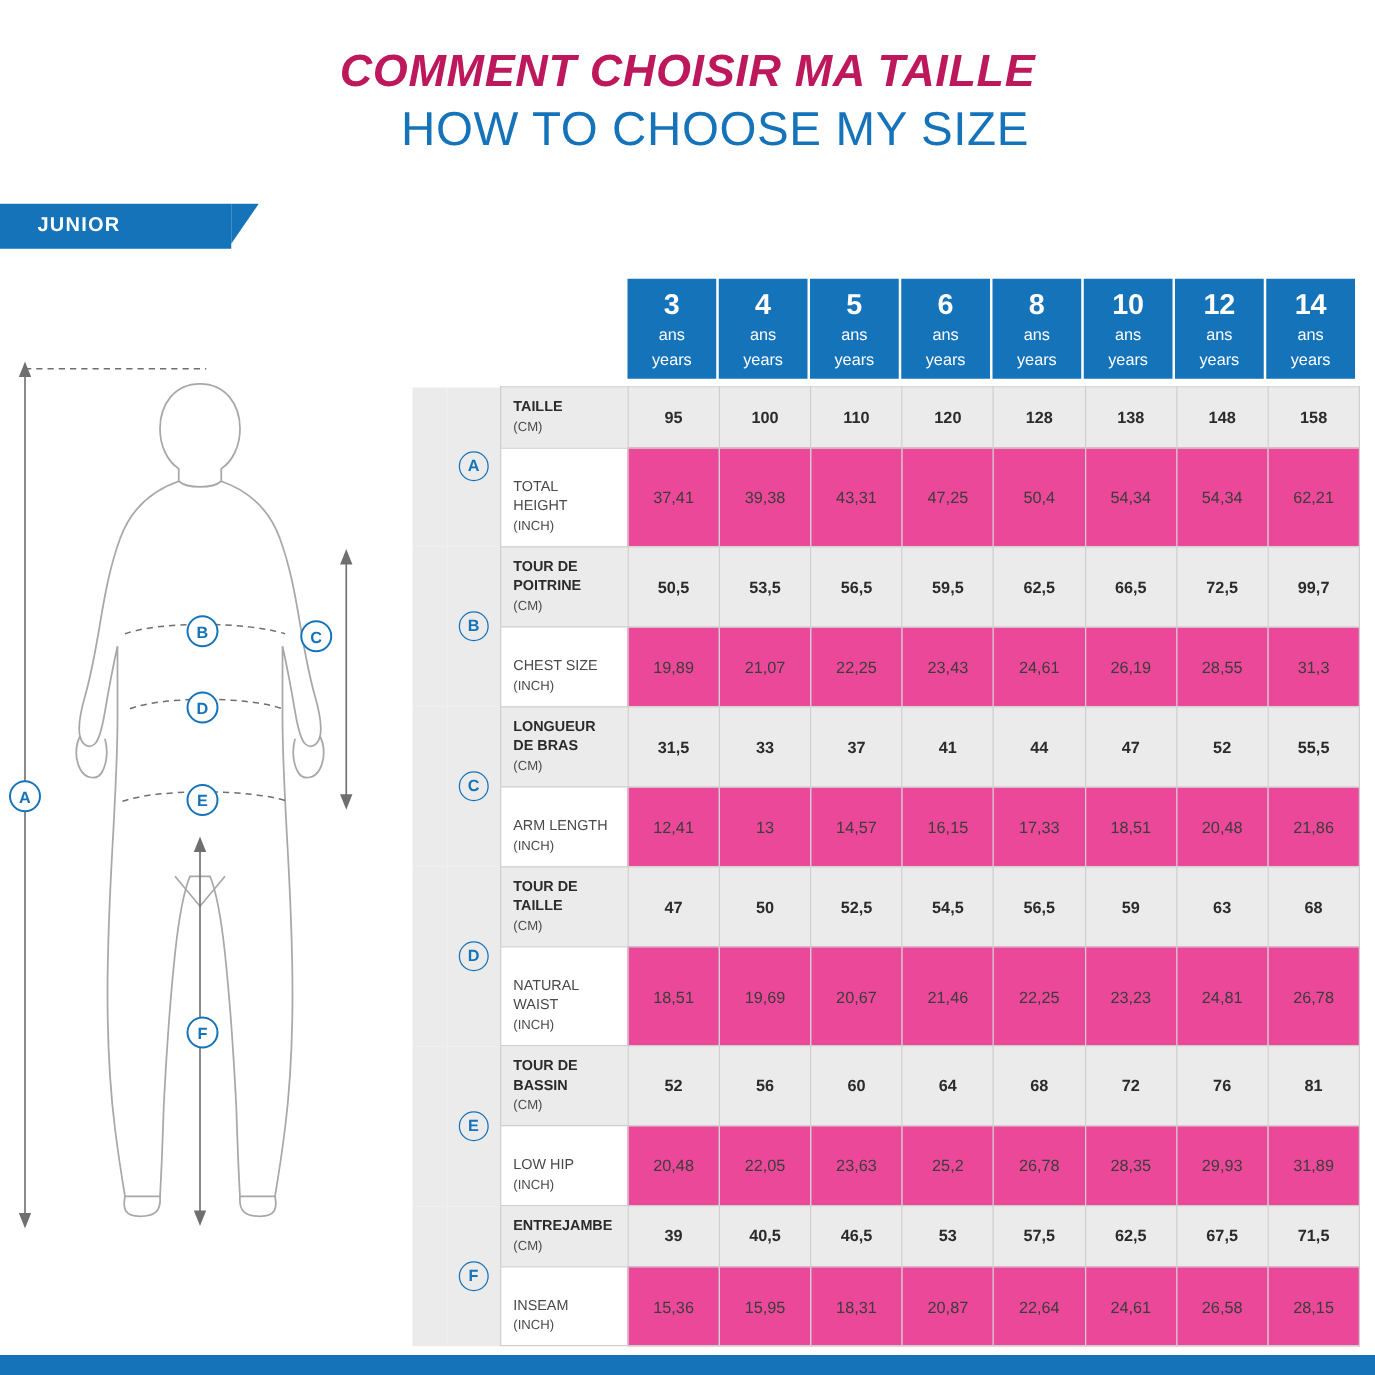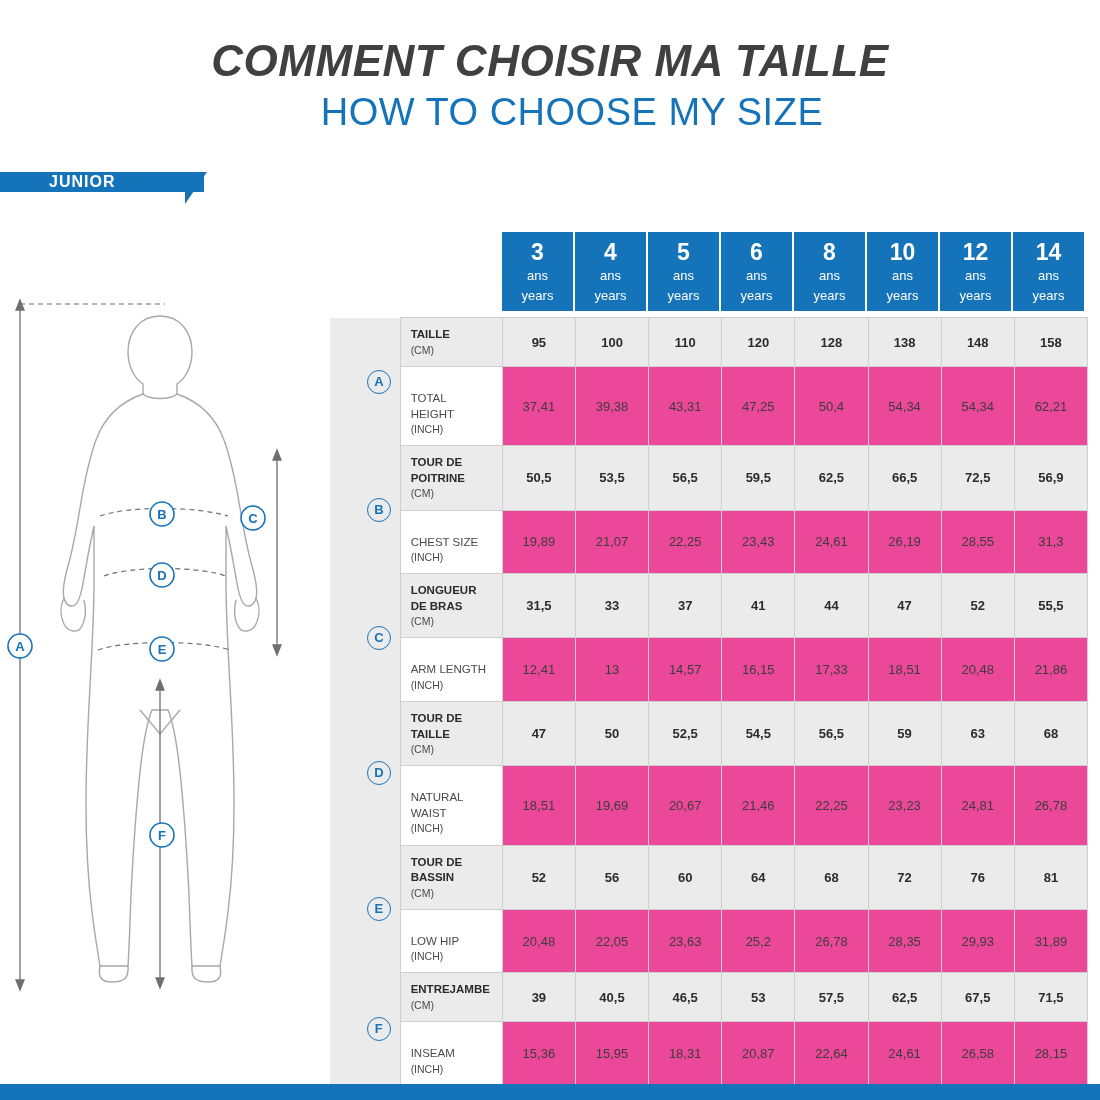--- a/index.html
+++ b/index.html
@@ -15,24 +15,24 @@
     position: relative;
     overflow: hidden;
   }
 
   
   .header {
     text-align: center;
     padding-top: 38px;
   }
   .title-fr {
-    font-size: 44px;
+    font-size: 36px;
     font-weight: bold;
     font-style: italic;
-    color: #404040;
+    color: #be185d;
     letter-spacing: 0.5px;
     line-height: 1.05;
   }
   .title-en {
     font-size: 38px;
     font-weight: normal;
     color: #1573b9;
     letter-spacing: 0.5px;
     line-height: 1.2;
     margin-top: 6px;
@@ -42,26 +42,25 @@
   
   .ribbon-wrap {
     position: relative;
     margin-top: 36px;
     height: 32px;
   }
   .ribbon {
     position: absolute;
     left: 0;
     top: 0;
-    height: 20px;
+    height: 36px;
     width: 185px;
     background: #1573b9;
     display: flex;
     align-items: center;
-    padding-left: 19px;
   }
   .ribbon-label {
     color: #ffffff;
     font-size: 16px;
     font-weight: bold;
     letter-spacing: 1px;
     padding-left: 30px;
   }
   .ribbon-tip {
     position: absolute;
@@ -387,21 +386,21 @@
           <div class="name-fr">TOUR DE POITRINE</div>
           <div class="unit">(CM)</div>
         </td>
         <td class="val">50,5</td>
         <td class="val">53,5</td>
         <td class="val">56,5</td>
         <td class="val">59,5</td>
         <td class="val">62,5</td>
         <td class="val">66,5</td>
         <td class="val">72,5</td>
-        <td class="val">56,9</td>
+        <td class="val">99,7</td>
       </tr>
       <tr class="row-in">
         <td class="col-name">
           <div class="name-en">CHEST SIZE</div>
           <div class="unit">(INCH)</div>
         </td>
         <td class="val">19,89</td>
         <td class="val">21,07</td>
         <td class="val">22,25</td>
         <td class="val">23,43</td>

